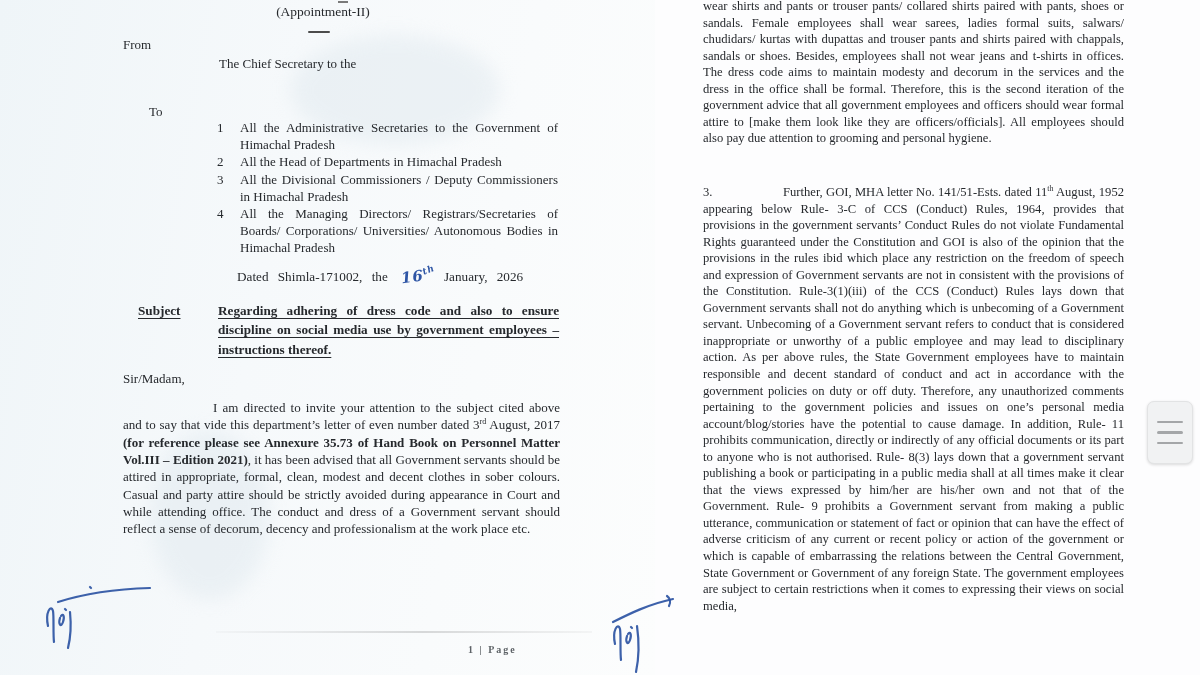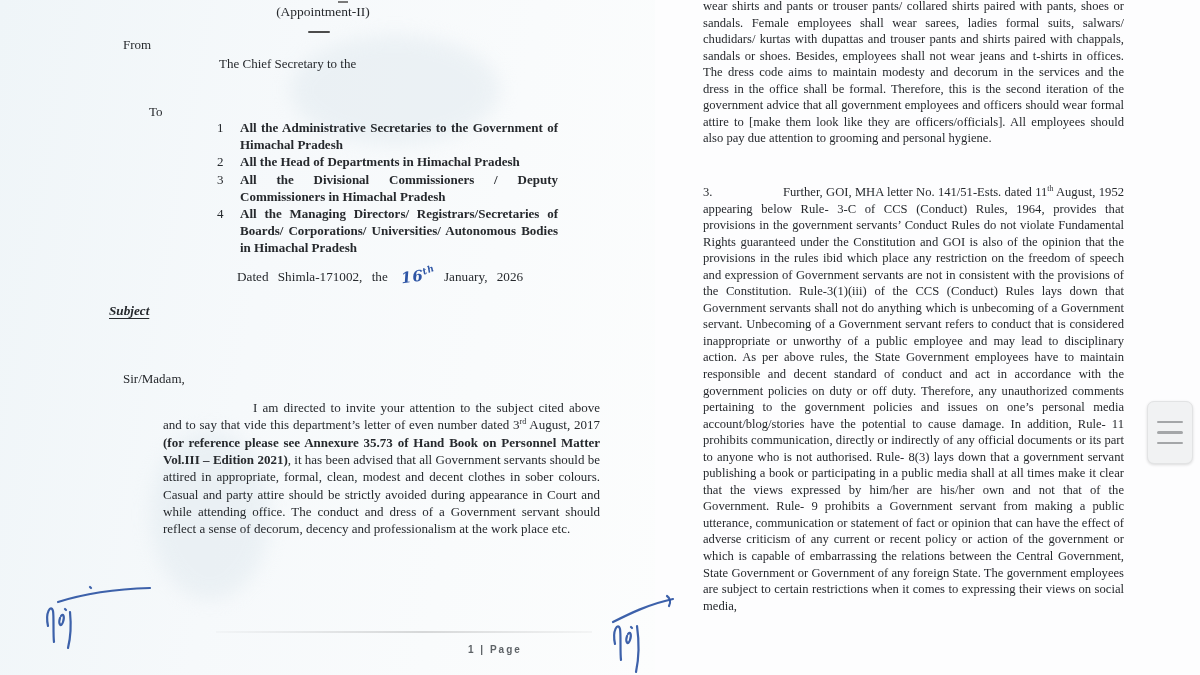--- a/index.html
+++ b/index.html
@@ -12,36 +12,36 @@
   .abs{position:absolute;}
   .doc{font-size:13px;line-height:17.35px;text-align:justify;}
   .label{font-size:13px;}
   .addr{font-size:13px;line-height:18.5px;}
   .hdr{font-size:13.5px;text-align:center;}
   .topmark{position:absolute;left:338px;top:1px;width:10px;height:2px;background:#7a7a7a;}
   .hdr-dash{position:absolute;left:308px;top:31px;width:22px;height:2px;background:#4c4c4c;border-radius:1px;}
   .list{font-size:13px;line-height:17.2px;}
   .list-row{display:flex;}
   .list-num{width:23px;flex:none;}
-  .list-txt{width:318px;text-align:justify;font-weight:bold;}
+  .list-txt{width:318px;text-align:justify;}
   .dateline{font-size:13.2px;word-spacing:6px;white-space:nowrap;}
   .hand{font-family:"DejaVu Serif", serif;font-style:italic;color:#2e55a5;font-size:15px;
         display:inline-block;transform:rotate(-7deg);font-weight:bold;letter-spacing:1px;word-spacing:0;}
   .hand sup{font-size:9px;position:relative;top:-1px;left:-1px;display:inline-block;transform:rotate(-14deg);}
   .subj{font-size:13.2px;font-weight:bold;line-height:19.3px;text-align:justify;
         text-decoration:underline;text-underline-offset:3px;text-decoration-thickness:1.3px;}
   .para{width:437px;}
-  .indent1{text-indent:90px;margin-left:40px;}
+  .indent1{text-indent:90px;}
   .hang-num{display:inline-block;width:70px;}
   .rcol{width:421px;font-size:12.6px;line-height:16.55px;text-align:justify;}
   .hang-num-r{display:inline-block;width:80px;}
   sup.sm{font-size:.62em;vertical-align:super;line-height:0;}
   .footer-rule{position:absolute;left:216px;top:631px;width:376px;height:1.5px;
       background:linear-gradient(90deg,rgba(0,0,0,.02),rgba(0,0,0,.14) 55%,rgba(0,0,0,.03));}
-  .footer{position:absolute;left:468px;top:644px;font-family:Liberation Sans, sans-serif;
+  .footer{position:absolute;left:468px;top:644px;font-family:Liberation Serif, serif;
       font-size:10px;font-weight:bold;letter-spacing:2px;color:#5e6367;}
   .sig{position:absolute;}
   .sig path{stroke:#2d54a3;stroke-width:2.2;fill:none;stroke-linecap:round;opacity:.92;}
   .scroll-widget{position:absolute;left:1147px;top:401px;width:44px;height:61px;background:#f1f2f3;
       border:1px solid #e2e3e4;border-radius:7px;box-shadow:0 1px 3px rgba(0,0,0,.14);cursor:grab;}
   .hamburger{display:flex;flex-direction:column;align-items:center;justify-content:center;gap:8px;height:100%;}
   .hamburger span{display:block;width:26px;height:2.5px;background:#a4a6a8;border-radius:2px;}
 </style>
 </head>
 <body>
@@ -82,21 +82,22 @@
       <span class="list-txt">All the Managing Directors/ Registrars/Secretaries of Boards/ Corporations/ Universities/ Autonomous Bodies in Himachal Pradesh</span>
     </div>
   </div>
 
   <div class="abs dateline" style="left:237px;top:267px;">
     <span>Dated Shimla-171002, the</span>
     <span class="hand" style="margin-left:4px;margin-right:-2px;"><span>16</span><sup>th</sup></span>
     <span>January, 2026</span>
   </div>
 
-  <div class="abs subj" style="left:109px;top:301px;font-style:italic;">Subject</div>
+  <div class="abs subj" style="left:138px;top:301px;">Subject</div>
+  <div class="abs subj" style="left:218px;top:301px;width:341px;">Regarding adhering of dress code and also to ensure discipline on social media use by government employees – instructions thereof.</div>
 
   <div class="abs label" style="left:123px;top:371px;">Sir/Madam,</div>
 
   <div class="abs doc para indent1" style="left:123px;top:399px;"><span>I am directed to invite your attention to the subject cited above and to say that vide this department’s letter of even number dated 3</span><sup class="sm">rd</sup><span> August, 2017 </span><b>(for reference please see Annexure 35.73 of Hand Book on Personnel Matter Vol.III – Edition 2021)</b><span>, it has been advised that all Government servants should be attired in appropriate, formal, clean, modest and decent clothes in sober colours. Casual and party attire should be strictly avoided during appearance in Court and while attending office. The conduct and dress of a Government servant should reflect a sense of decorum, decency and professionalism at the work place etc.</span></div>
 
 
   <div class="footer-rule"></div>
   <div class="footer">1 | Page</div>
 
   <svg class="sig" style="left:38px;top:576px;" width="120" height="85" viewBox="0 0 120 85">

